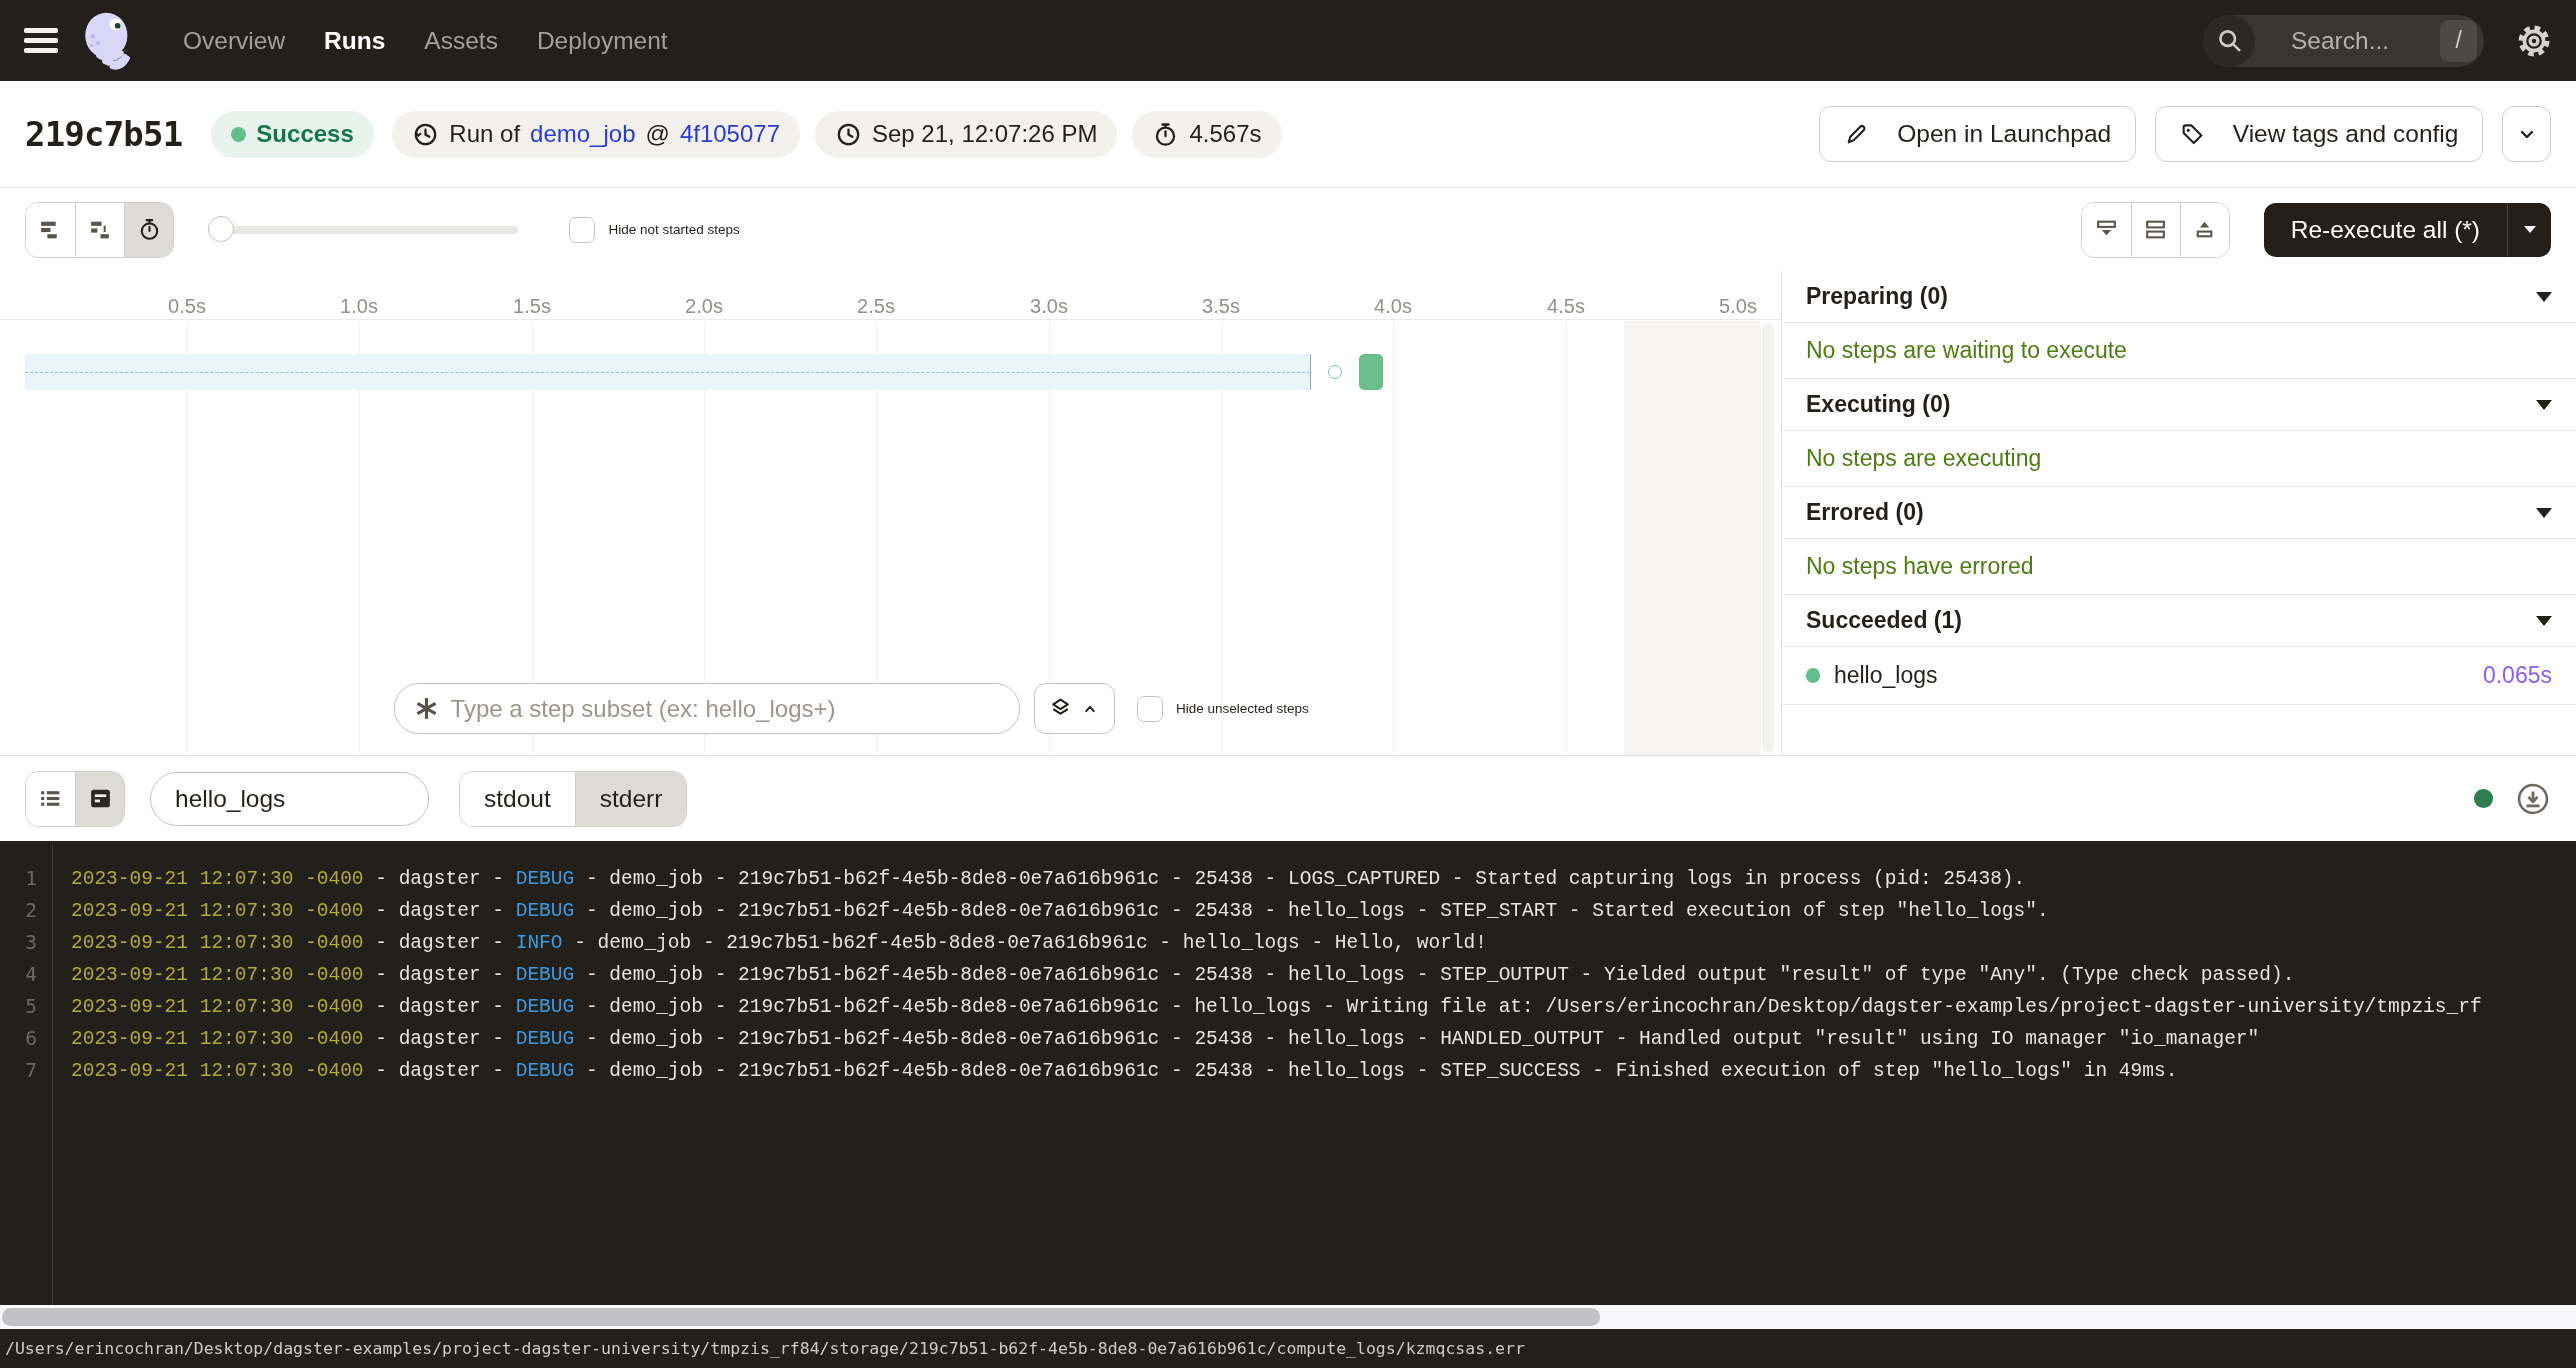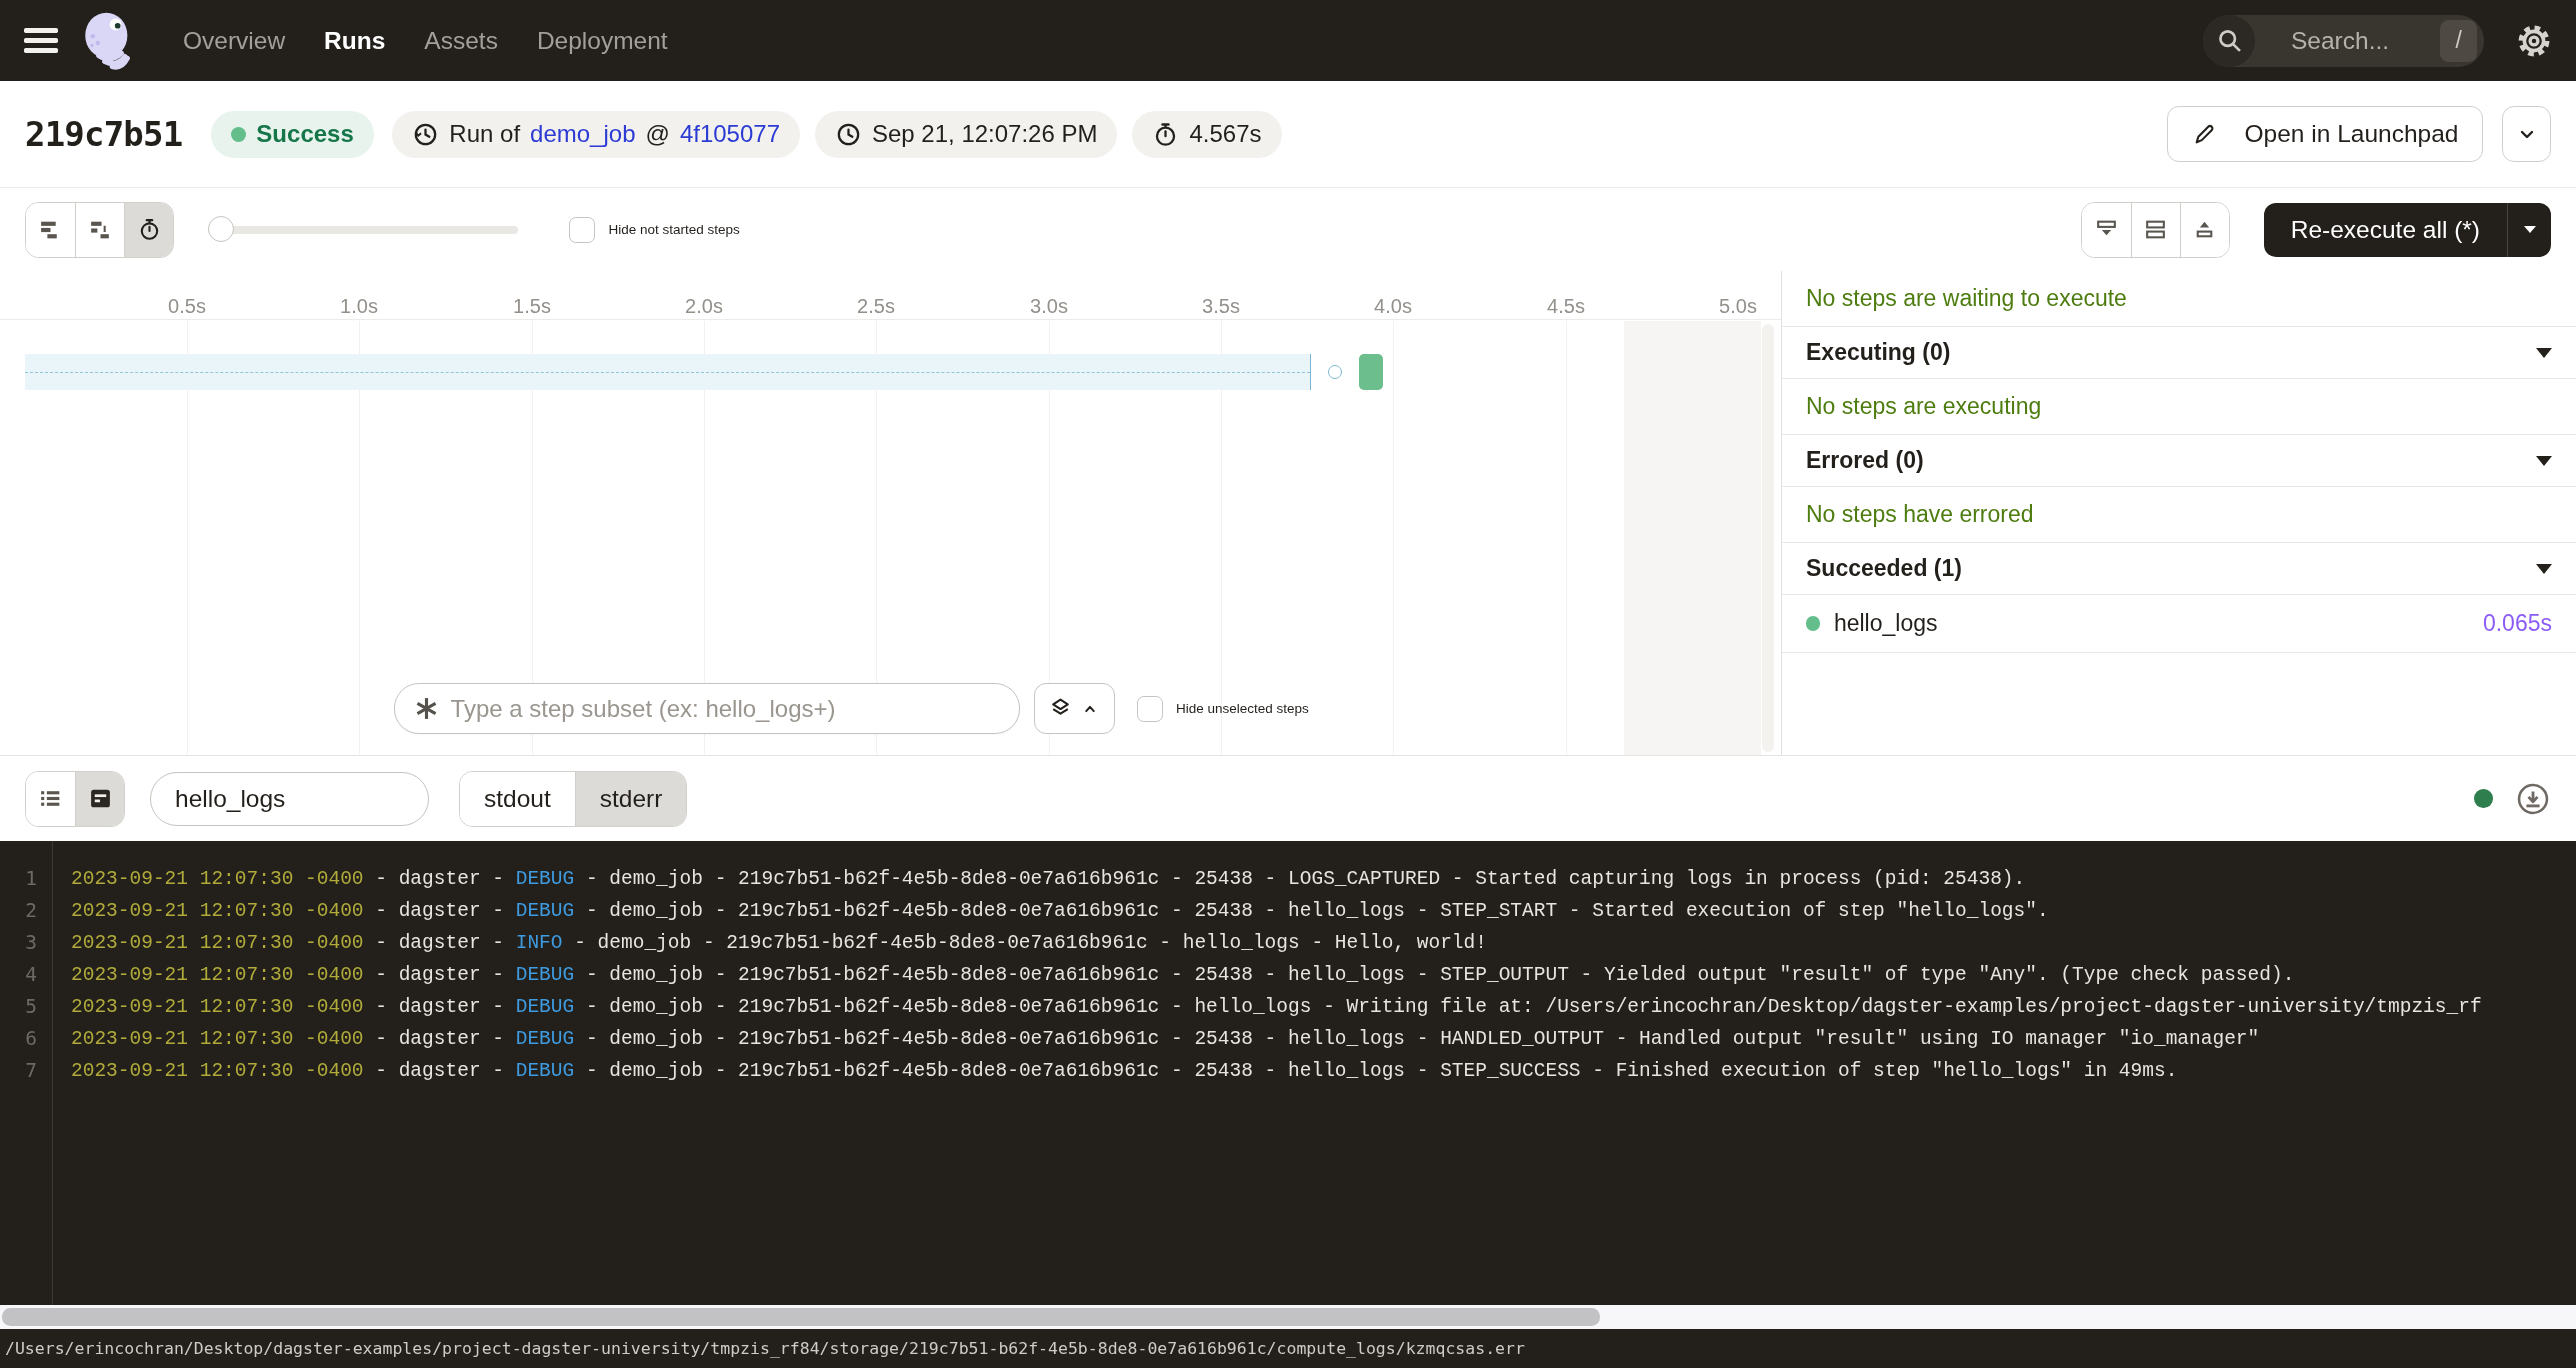--- a/index.html
+++ b/index.html
@@ -195,20 +195,27 @@
         <line x1="12" y1="13.5" x2="12" y2="9.2" stroke="#231f1b" stroke-width="2" stroke-linecap="round"></line>
       </svg>
       <span>4.567s</span>
     </div>
     <div class="hdr-actions">
       <div class="btn-outline">
         <svg width="25" height="25" viewBox="0 0 24 24">
           <path d="M4.5 19.5 l1.6-5.4 L15.6 4.6 a2.3 2.3 0 0 1 3.3 3.3 L9.4 17.4 Z" fill="none" stroke="#231f1b" stroke-width="2" stroke-linejoin="round"></path>
         </svg>
         <span>Open in Launchpad</span>
+      </div>
+      <div class="btn-outline">
+        <svg width="25" height="25" viewBox="0 0 24 24">
+          <path d="M3.5 10.5 V5 a1.8 1.8 0 0 1 1.8 -1.8 h5.5 l9.7 9.7 -7.3 7.3 Z" fill="none" stroke="#231f1b" stroke-width="2" stroke-linejoin="round"></path>
+          <circle cx="8" cy="8" r="1.5" fill="#231f1b"></circle>
+        </svg>
+        <span>View tags and config</span>
       </div>
       <div class="btn-outline btn-sq">
         <svg width="24" height="24" viewBox="0 0 24 24">
           <polyline points="7,10 12,15 17,10" fill="none" stroke="#231f1b" stroke-width="2.4" stroke-linecap="round" stroke-linejoin="round"></polyline>
         </svg>
       </div>
     </div>
   </div>
 
   <div class="gantt-toolbar">
@@ -329,20 +336,24 @@
         </svg>
       </div>
       <div class="check-row">
         <div class="checkbox"></div>
         <span>Hide unselected steps</span>
       </div>
     </div>
   </div>
 
   <div class="step-panel">
+    <div class="sp-header">
+      <span>Preparing (0)</span>
+        <span class="tri"></span>
+    </div>
     <div class="sp-empty">No steps are waiting to execute</div>
     <div class="sp-header">
       <span>Executing (0)</span>
         <span class="tri"></span>
     </div>
     <div class="sp-empty">No steps are executing</div>
     <div class="sp-header">
       <span>Errored (0)</span>
         <span class="tri"></span>
     </div>

